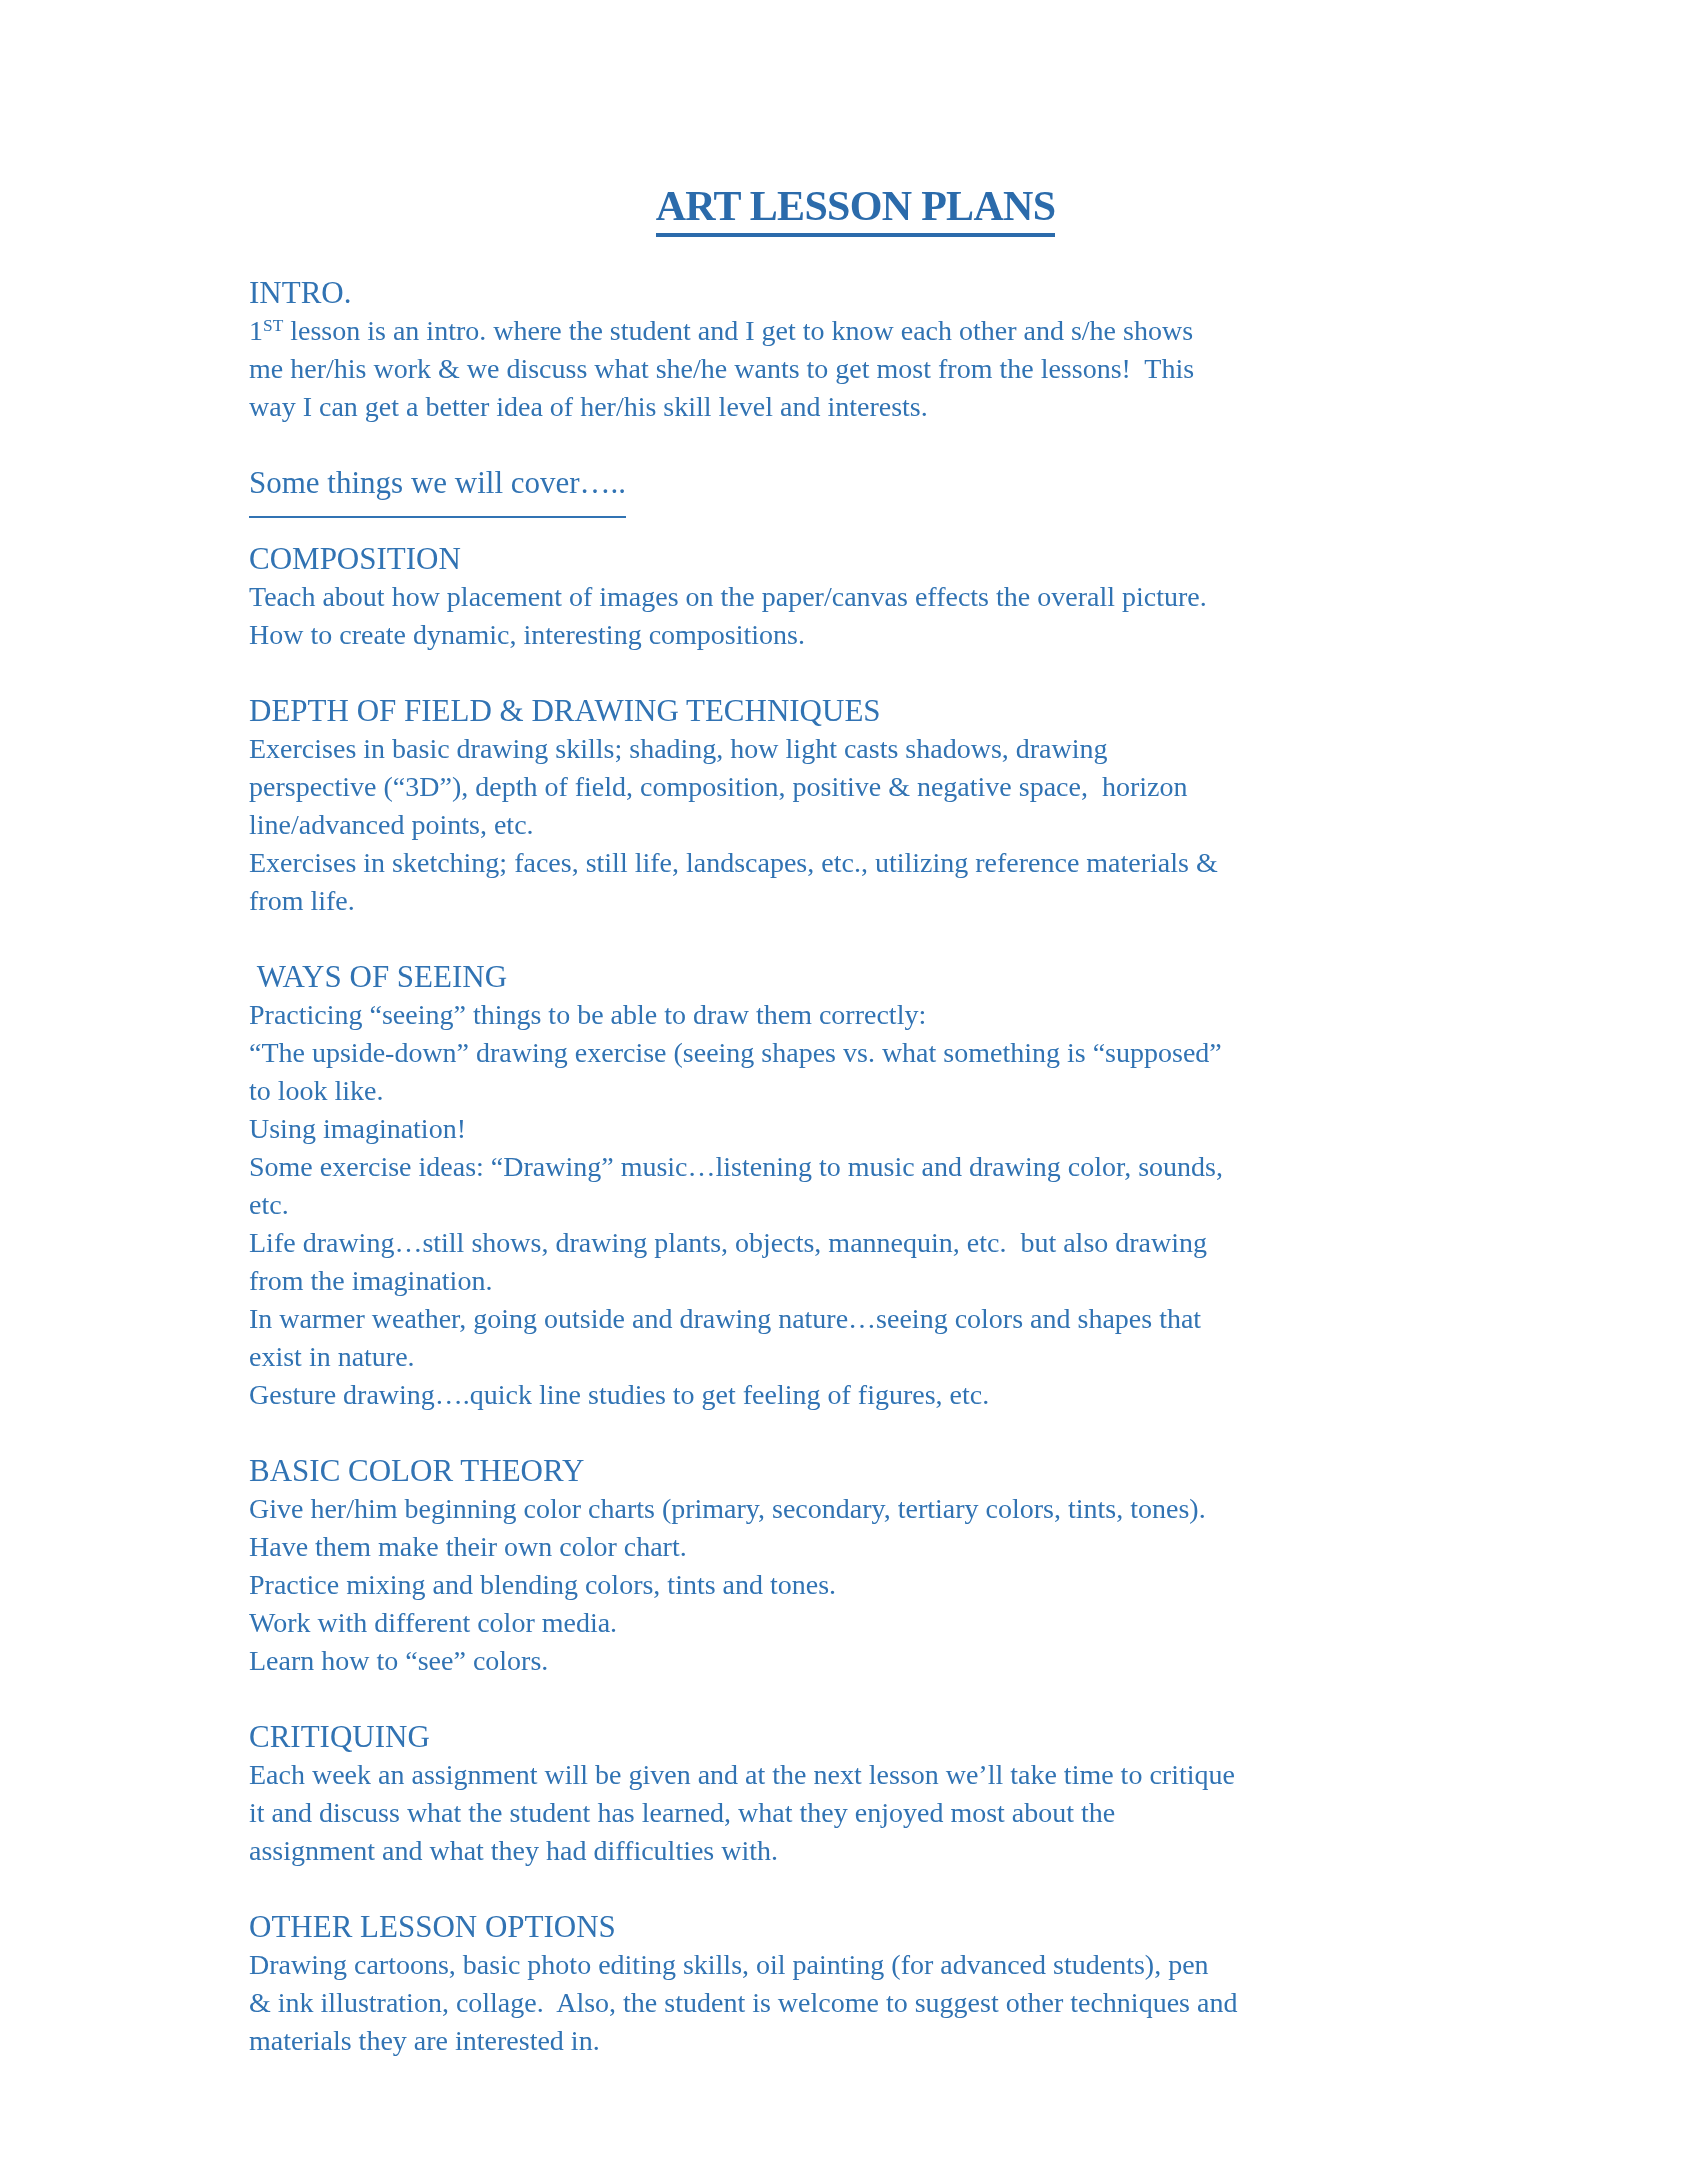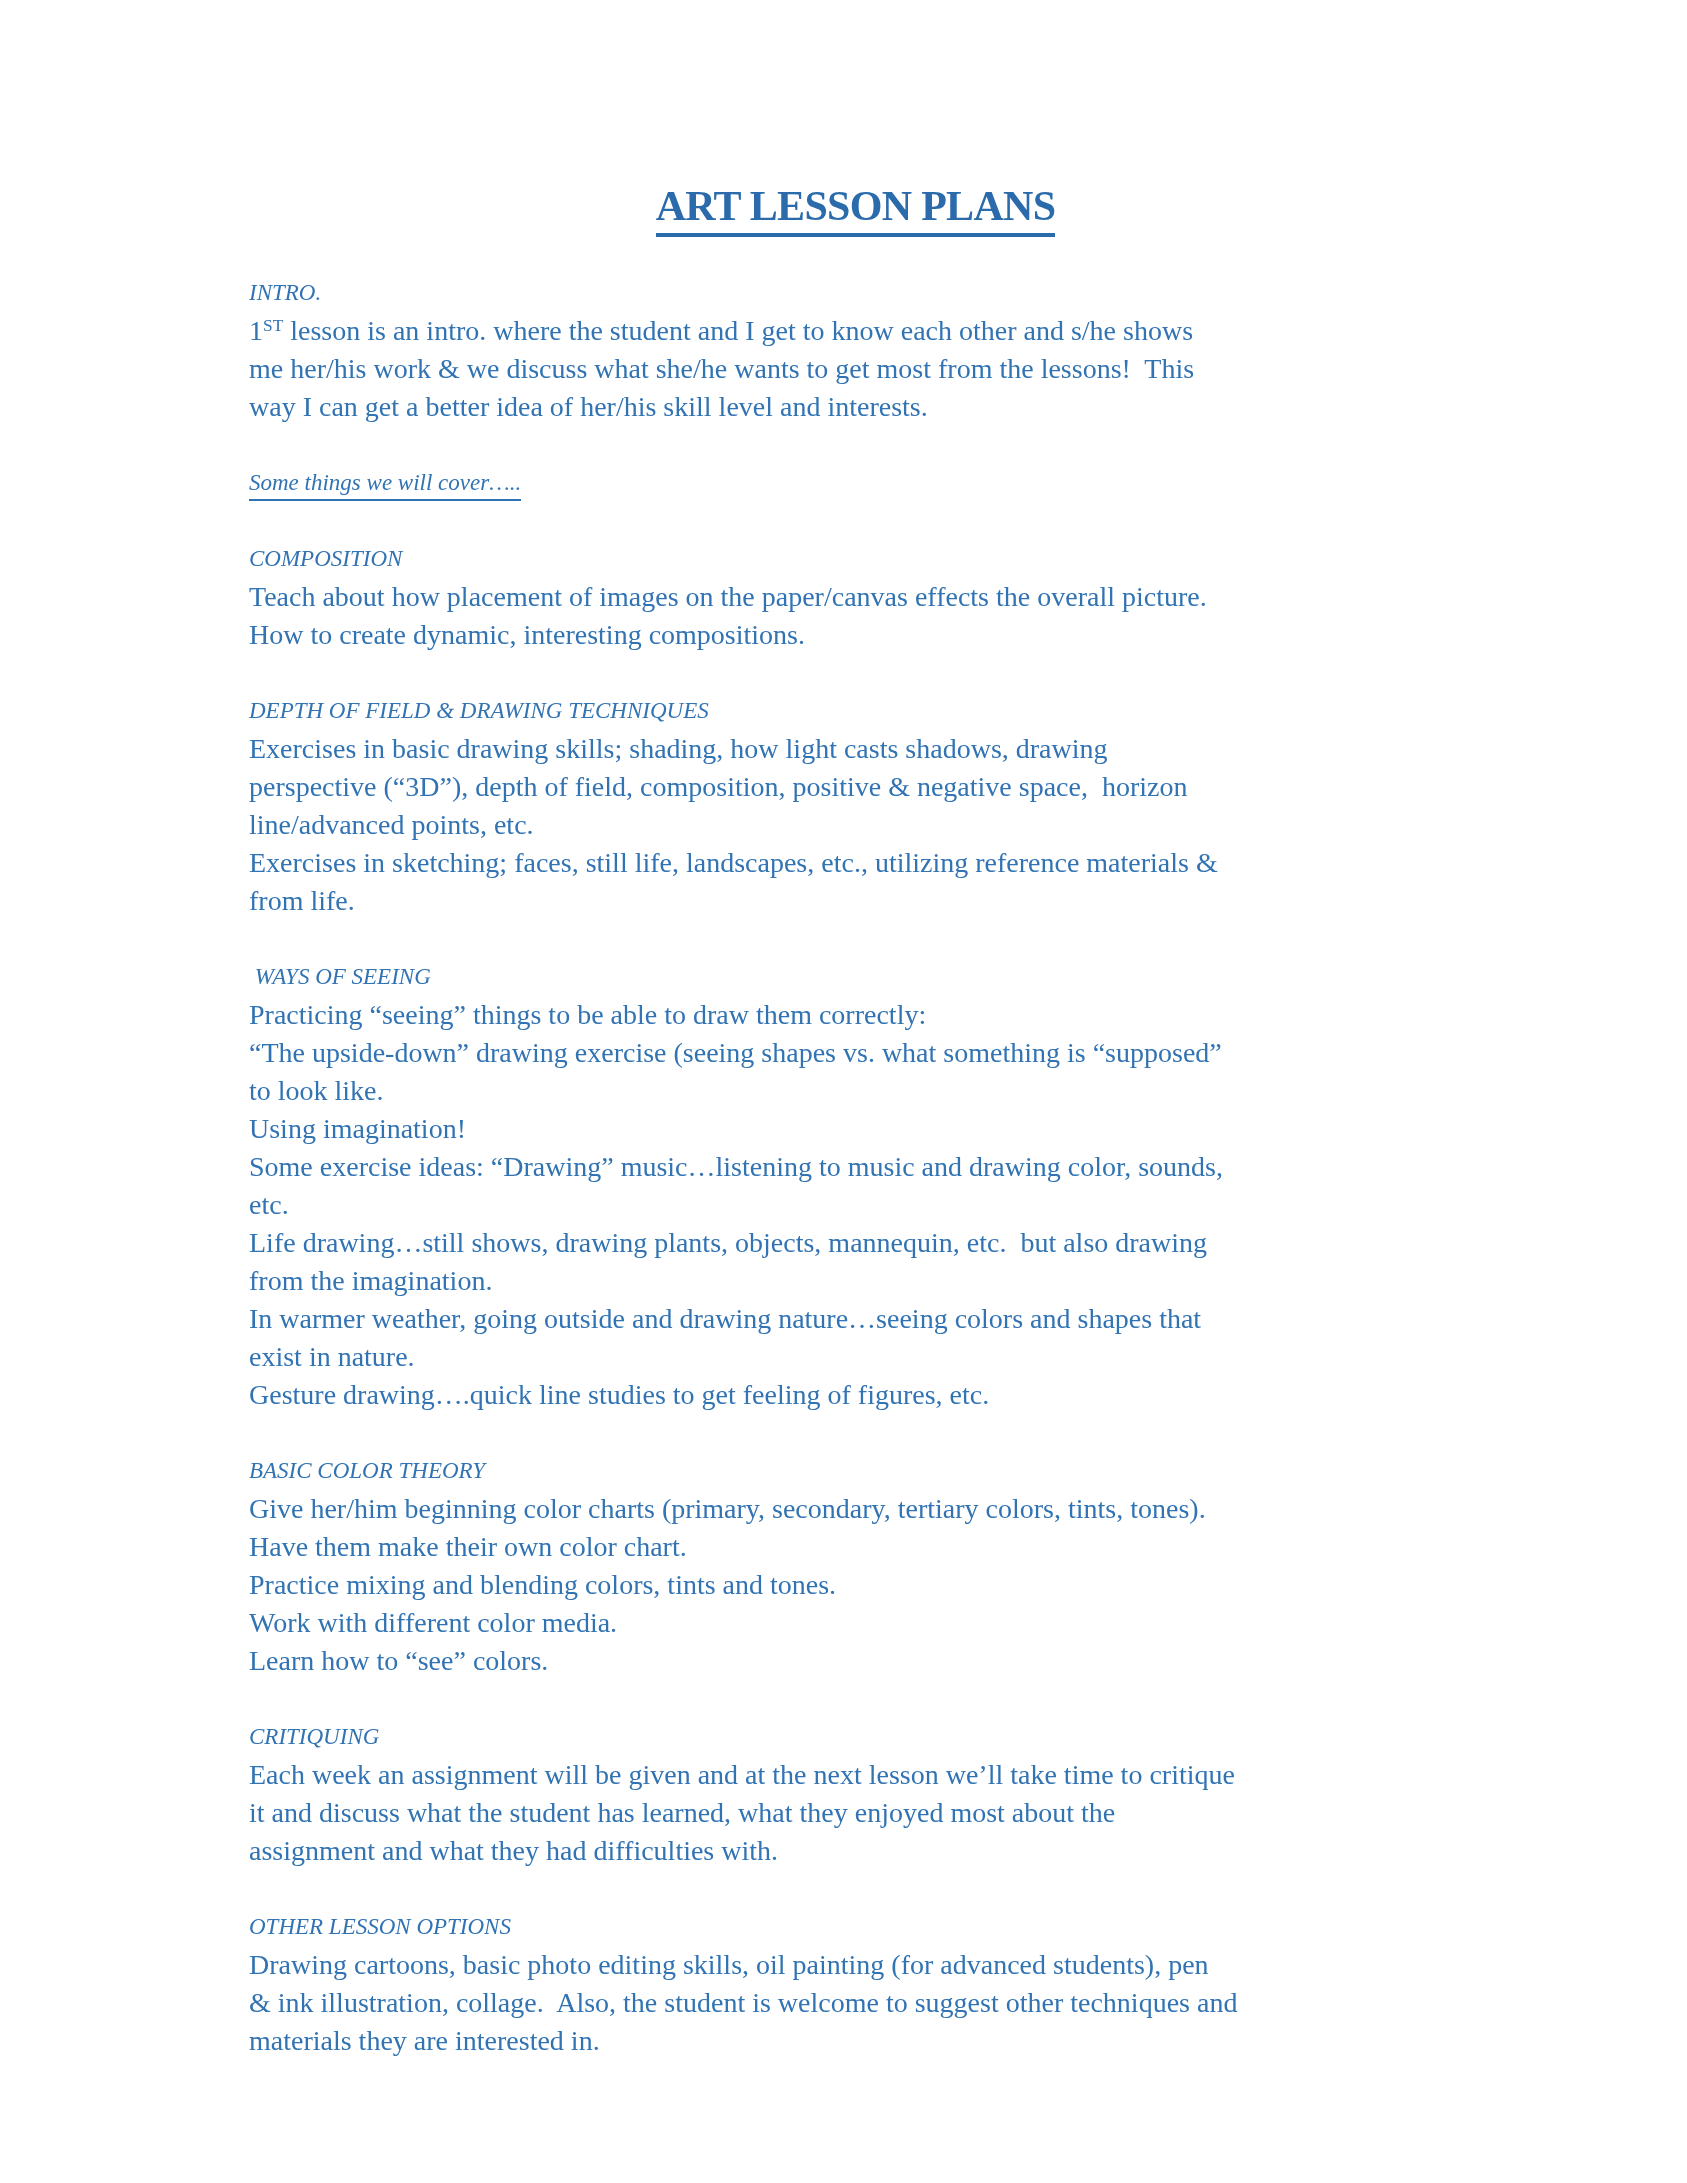--- a/index.html
+++ b/index.html
@@ -35,28 +35,27 @@
     padding-bottom: 4px;
     text-align: center;
   }
   .doc-section {
     margin-top: 38px;
   }
   .doc-section:first-child {
     margin-top: 0;
   }
   .heading {
-    font-style: italic;
-    font-size: 23px;
+    font-size: 31px;
     line-height: 38px;
     white-space: pre-wrap;
   }
   .heading .u {
     border-bottom: 2.6px solid currentColor;
-    padding-bottom: 4px;
+    padding-bottom: 16px;
   }
   .line {
     font-size: 28px;
     line-height: 38px;
     white-space: pre-wrap;
   }
   .line sup {
     font-size: 0.62em;
     line-height: 0;
     vertical-align: 9.3px;

